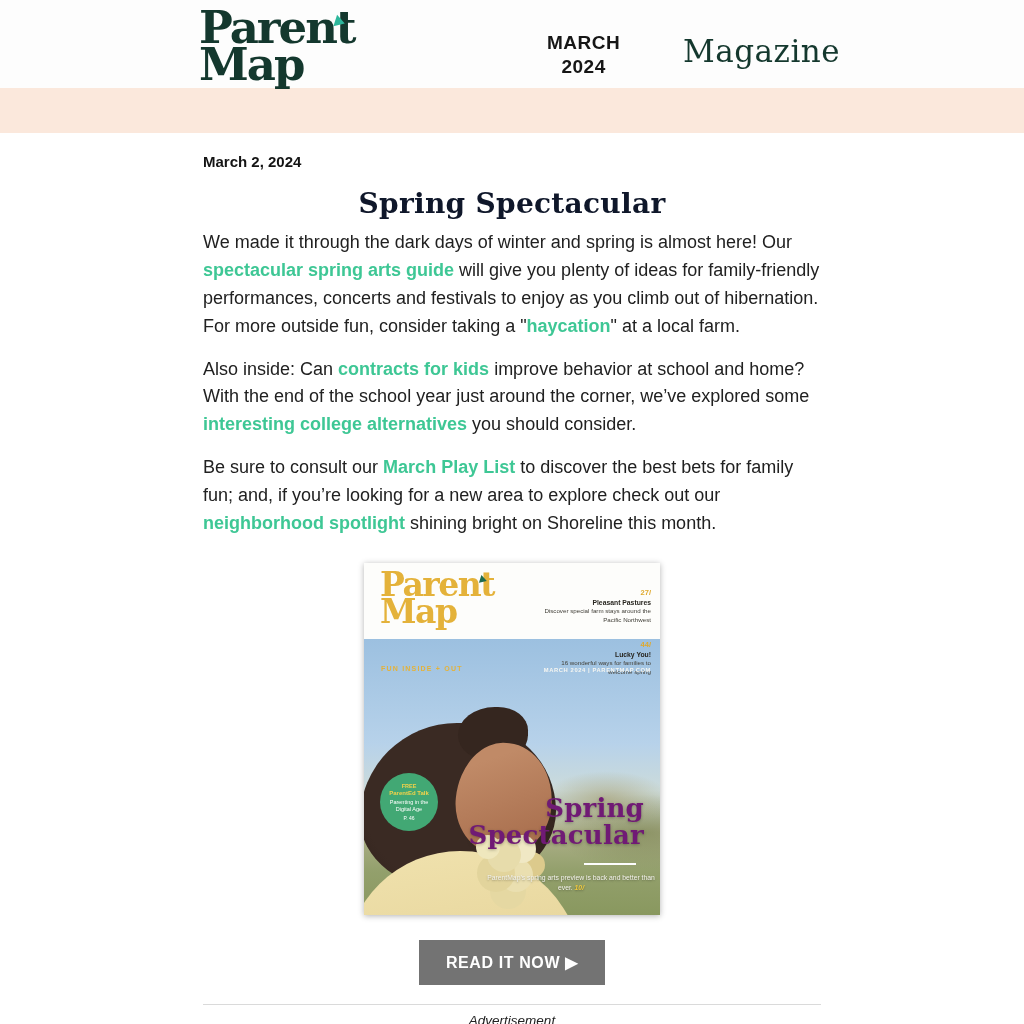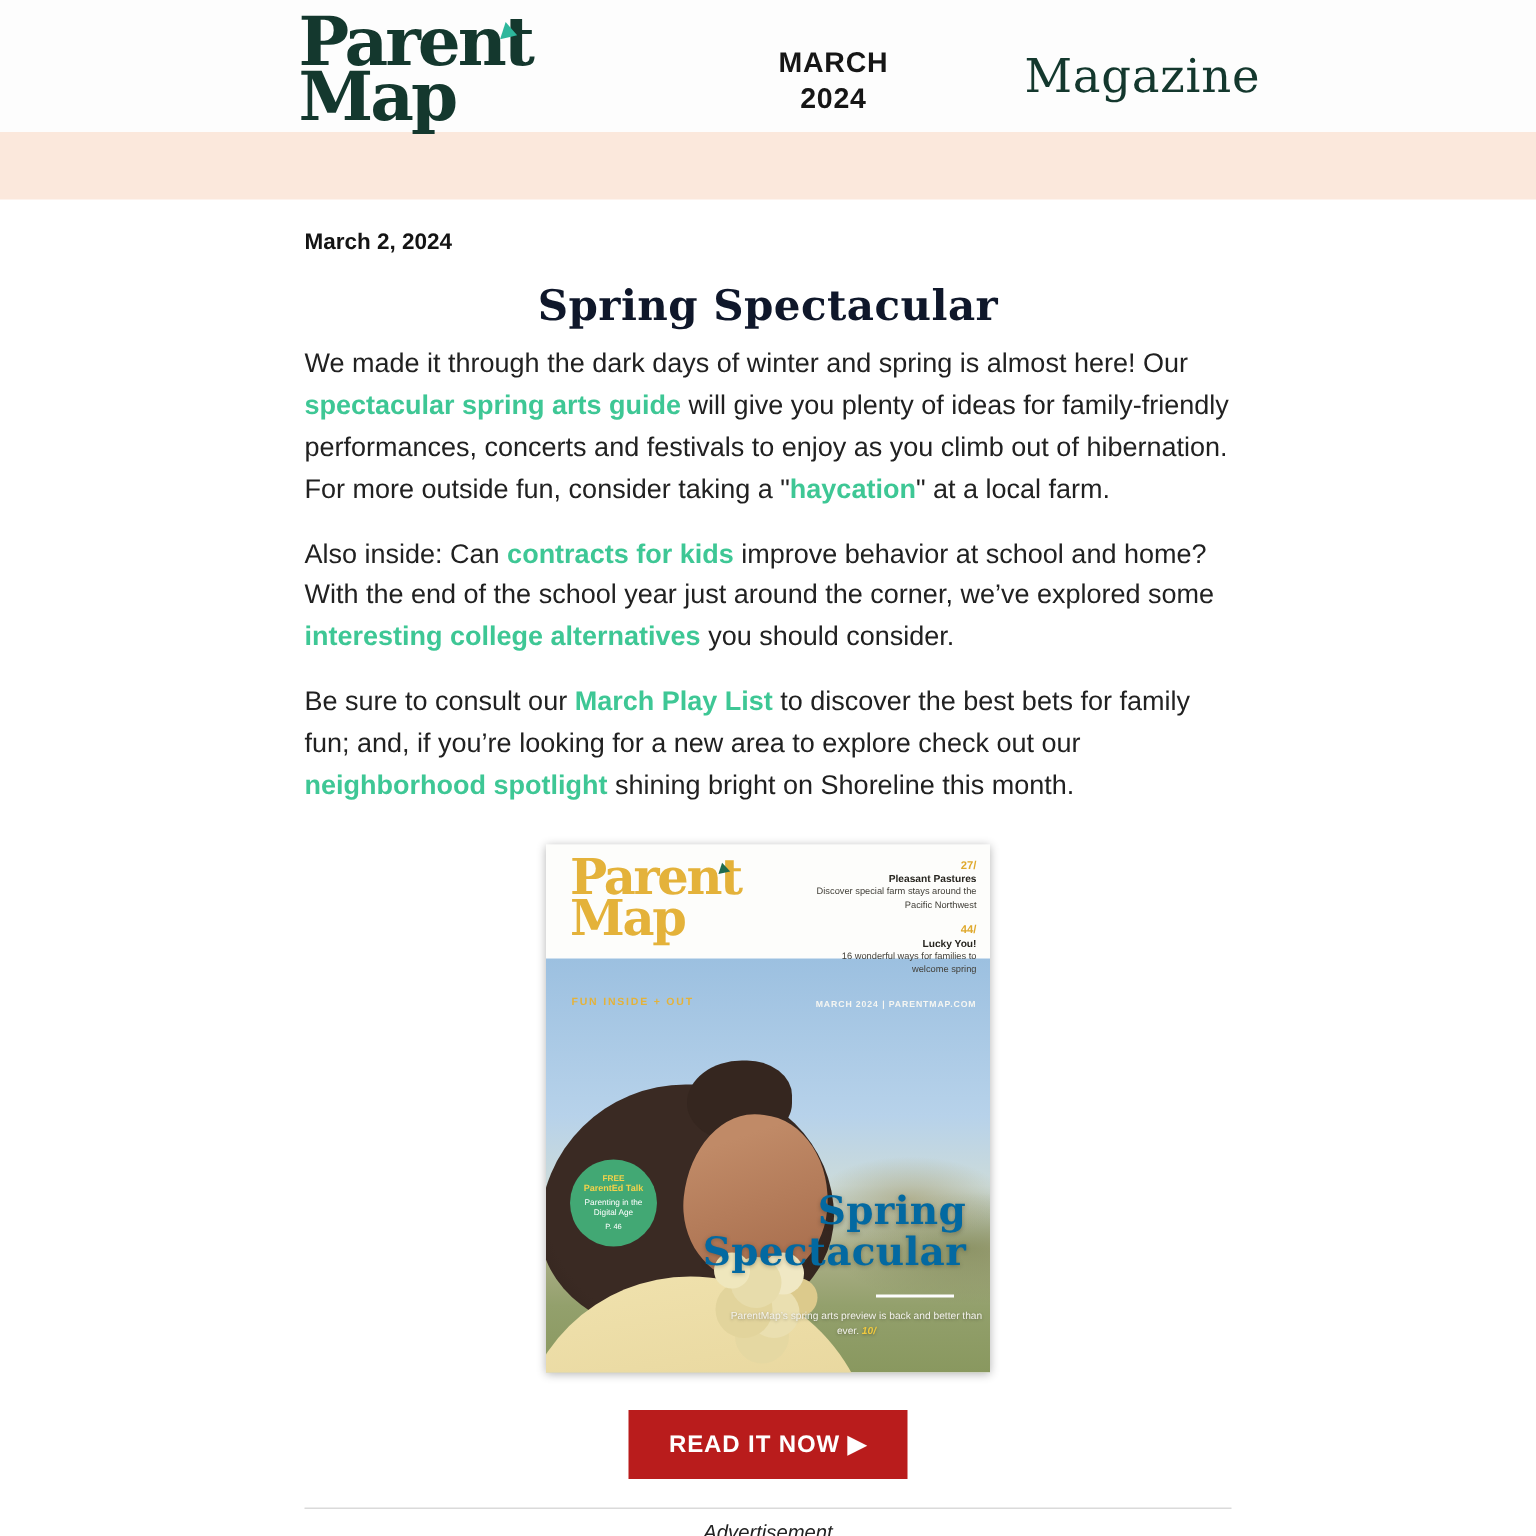--- a/index.html
+++ b/index.html
@@ -17,21 +17,21 @@
     position:absolute; left:199px; top:10px; z-index:3;
     font-family:"DejaVu Serif", serif; font-weight:bold;
     color:#14382e; font-size:45px; line-height:0.82; letter-spacing:-2px;
   }
   .logo .logo-line { display:block; }
   .logo-triangle {
     position:absolute; left:136px; top:6px; width:0; height:0;
     border-left:10px solid #2db79c; border-top:6px solid transparent; border-bottom:6px solid transparent;
     transform:rotate(18deg);
   }
-  .issue-block { position:absolute; left:504px; top:29px; display:flex; align-items:flex-end; z-index:3; }
+  .issue-block { position:absolute; left:532px; top:29px; display:flex; align-items:flex-end; z-index:3; }
   .issue-bar { width:3px; background:#2e7a52; }
   .issue-text {
     padding:2px 12px; font-size:19px; font-weight:bold; color:#161616;
     text-align:center; line-height:1.25; letter-spacing:0.5px;
   }
   .brand-magazine {
     position:absolute; left:683px; top:33px; z-index:3;
     font-family:"DejaVu Serif", serif; font-weight:normal; font-size:31px; color:#14382e;
     letter-spacing:0.5px;
   }
@@ -96,60 +96,60 @@
   .cover-logo-triangle {
     position:absolute; left:100px; top:5px; width:0; height:0;
     border-left:7px solid #1f6b4e; border-top:4px solid transparent; border-bottom:4px solid transparent;
     transform:rotate(18deg);
   }
   .cover-tagline {
     position:absolute; left:17px; top:102px; z-index:5;
     font-size:7px; font-weight:bold; letter-spacing:1.2px; color:#e4b23a;
   }
   .cover-toc { position:absolute; right:9px; top:9px; width:110px; text-align:right; z-index:5; line-height:1.35; }
-  .toc-num { font-size:7.5px; font-weight:bold; color:#dfa92d; }
+  .toc-num { font-size:7.5px; font-weight:bold; color:#dfa92d;margin-top:16px; }
   .toc-head { font-size:6.8px; font-weight:bold; color:#27251f; }
   .toc-sub { font-size:6.2px; color:#43413a; }
   .toc-entry { margin-bottom:7px; }
   .cover-issue-line {
     position:absolute; right:9px; top:104px; z-index:5;
     font-size:5.8px; font-weight:bold; letter-spacing:0.6px; color:#f6f6f2;
   }
   .cover-badge {
     position:absolute; left:16px; top:210px; width:58px; height:58px; z-index:6;
     background:rgba(67,177,123,0.93); border-radius:50%;
     display:flex; flex-direction:column; align-items:center; justify-content:center;
     text-align:center; line-height:1.25;
   }
   .badge-free { font-size:5.5px; font-weight:bold; color:#f3d24b; }
   .badge-talk { font-size:6px; font-weight:bold; color:#f3d24b; margin-bottom:2px; }
   .badge-topic { font-size:5.5px; color:#ffffff; width:44px; }
   .badge-page { font-size:5px; color:#ffffff; margin-top:2px; }
   .cover-title {
     position:absolute; right:16px; top:232px; z-index:6; text-align:right;
-    font-family:"DejaVu Serif", serif; font-weight:bold; color:#0369a1;
+    font-family:"DejaVu Serif", serif; font-weight:bold; color:#701a75;
     font-size:26px; line-height:1.05; letter-spacing:0.2px;
     text-shadow:0 1px 3px rgba(40,40,30,0.35);
   }
   .cover-title .title-line { display:block; }
   .cover-title-rule {
     position:absolute; right:24px; top:300px; width:52px; height:2px;
     background:#fdfdfd; z-index:6;
   }
   .cover-subtitle {
     position:absolute; right:4px; top:310px; width:170px; z-index:6;
     font-size:6.8px; color:#f3f2ec; text-align:center; line-height:1.5;
     text-shadow:0 1px 2px rgba(40,40,30,0.4);
   }
   .cover-subtitle .sub-page { color:#f0c93e; font-weight:bold; font-style:italic; }
 
   
   .cta-row { text-align:center; margin-top:25px; }
   .read-btn {
-    display:inline-block; background:#b91c1c; color:#ffffff; border:none;
+    display:inline-block; background:#737373; color:#ffffff; border:none;
     font-family:"Liberation Sans", sans-serif; font-weight:bold; font-size:16px;
     letter-spacing:0.6px; padding:13px 27px; cursor:pointer;
   }
   .divider { margin-top:19px; border:none; border-top:1px solid #dadada; width:618px; }
   .ad-label { margin-top:7px; text-align:center; font-style:italic; font-size:13.5px; color:#222222; }
 </style>
 </head>
 <body>
 
 <div class="header">

